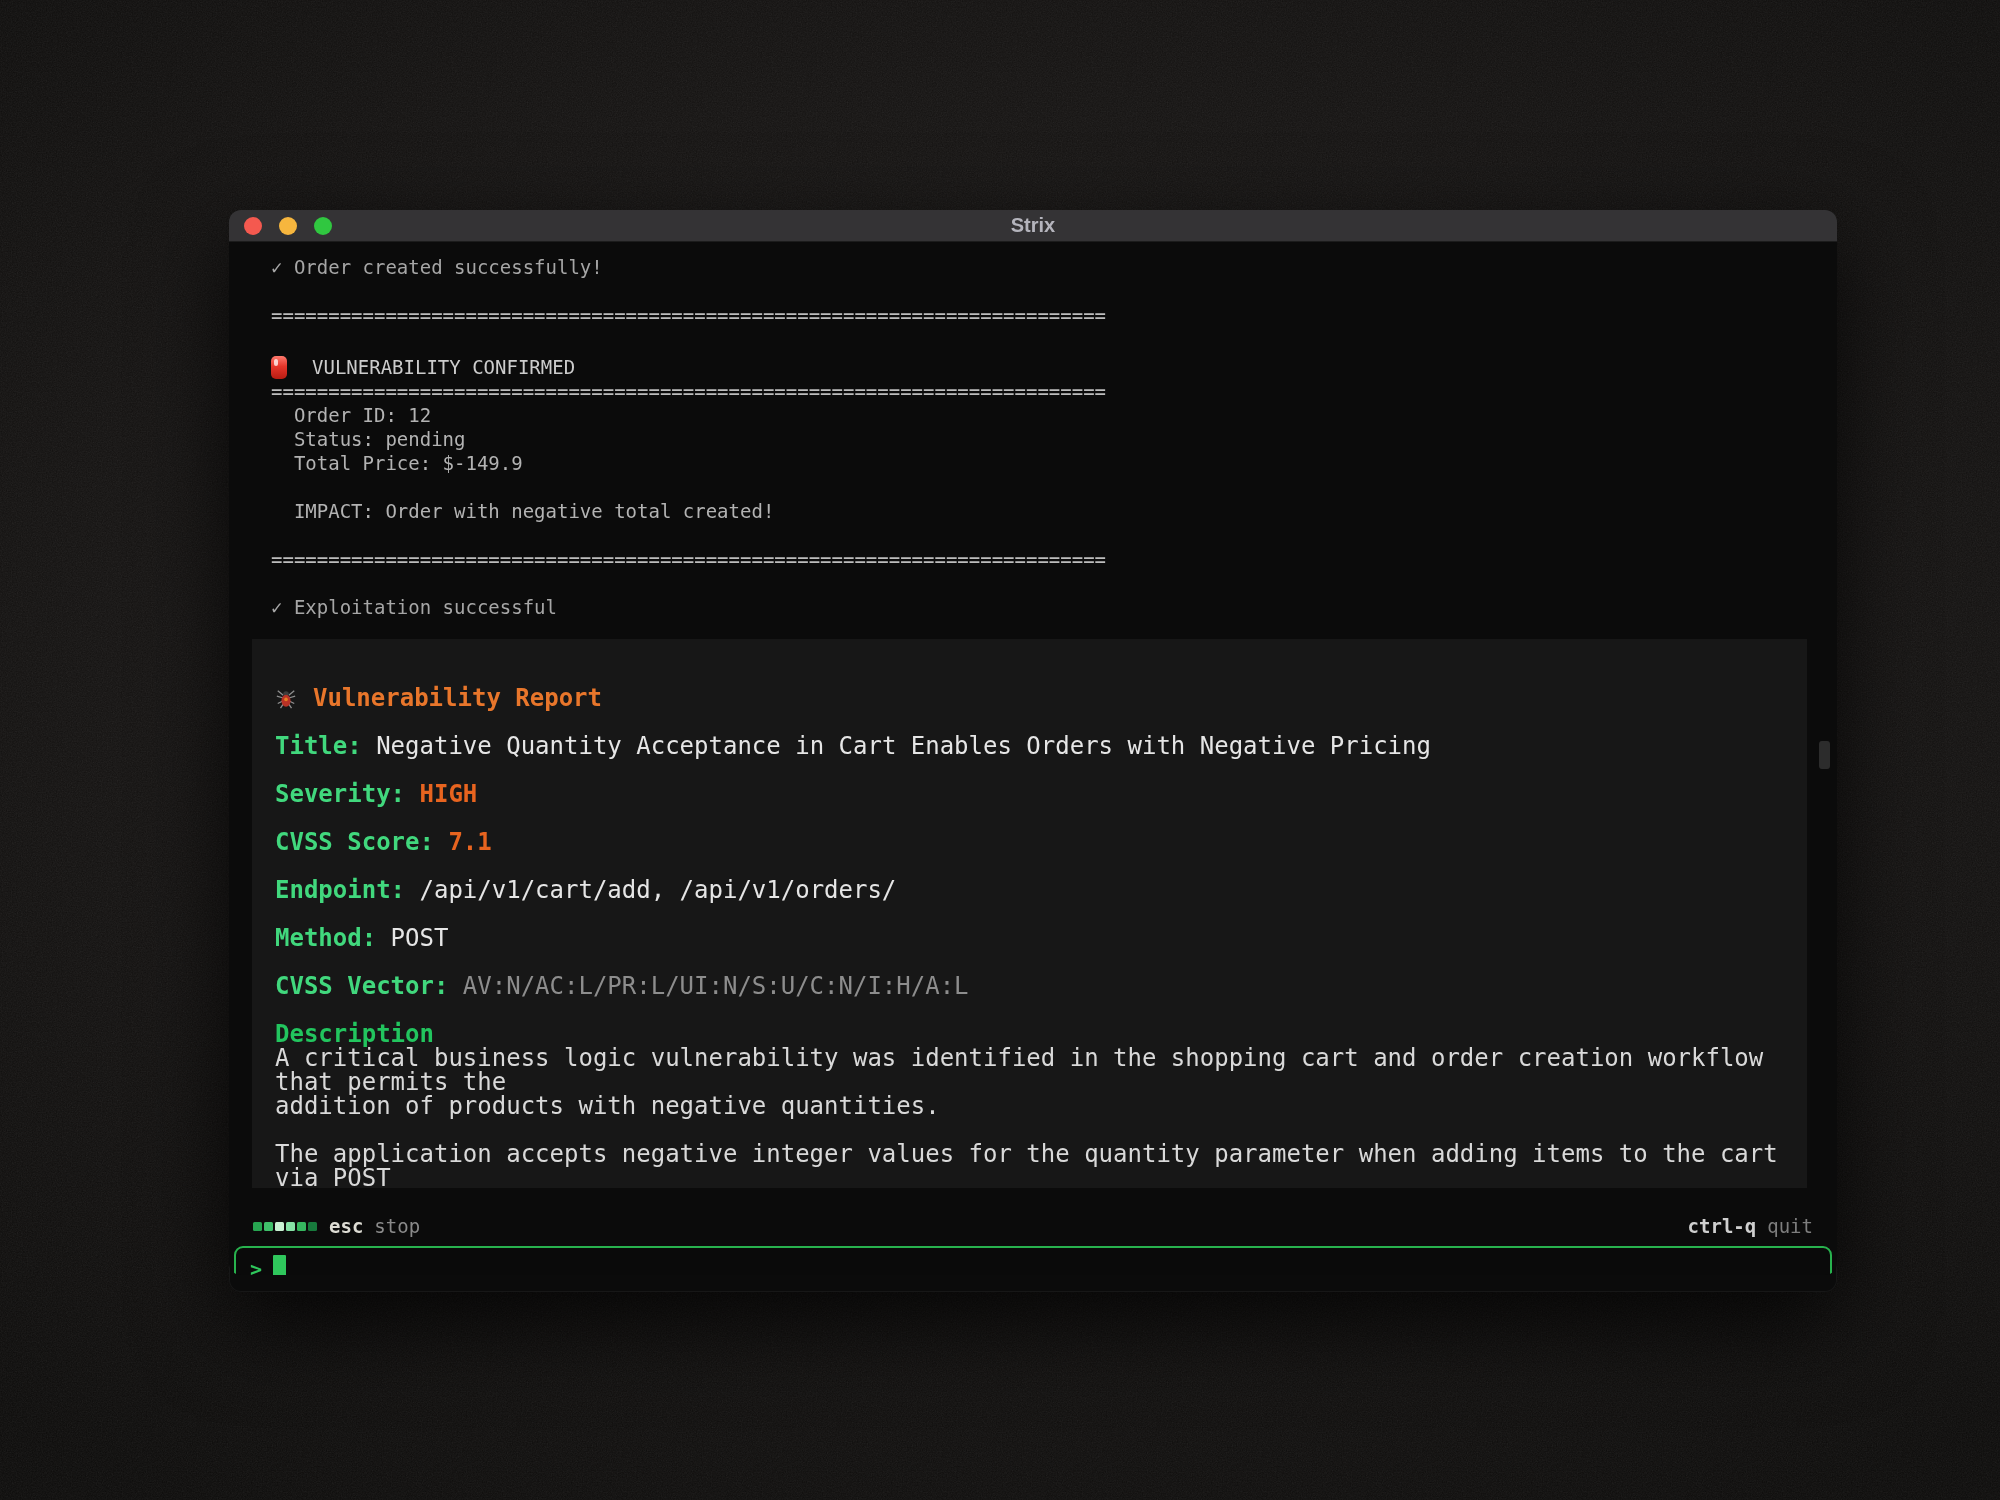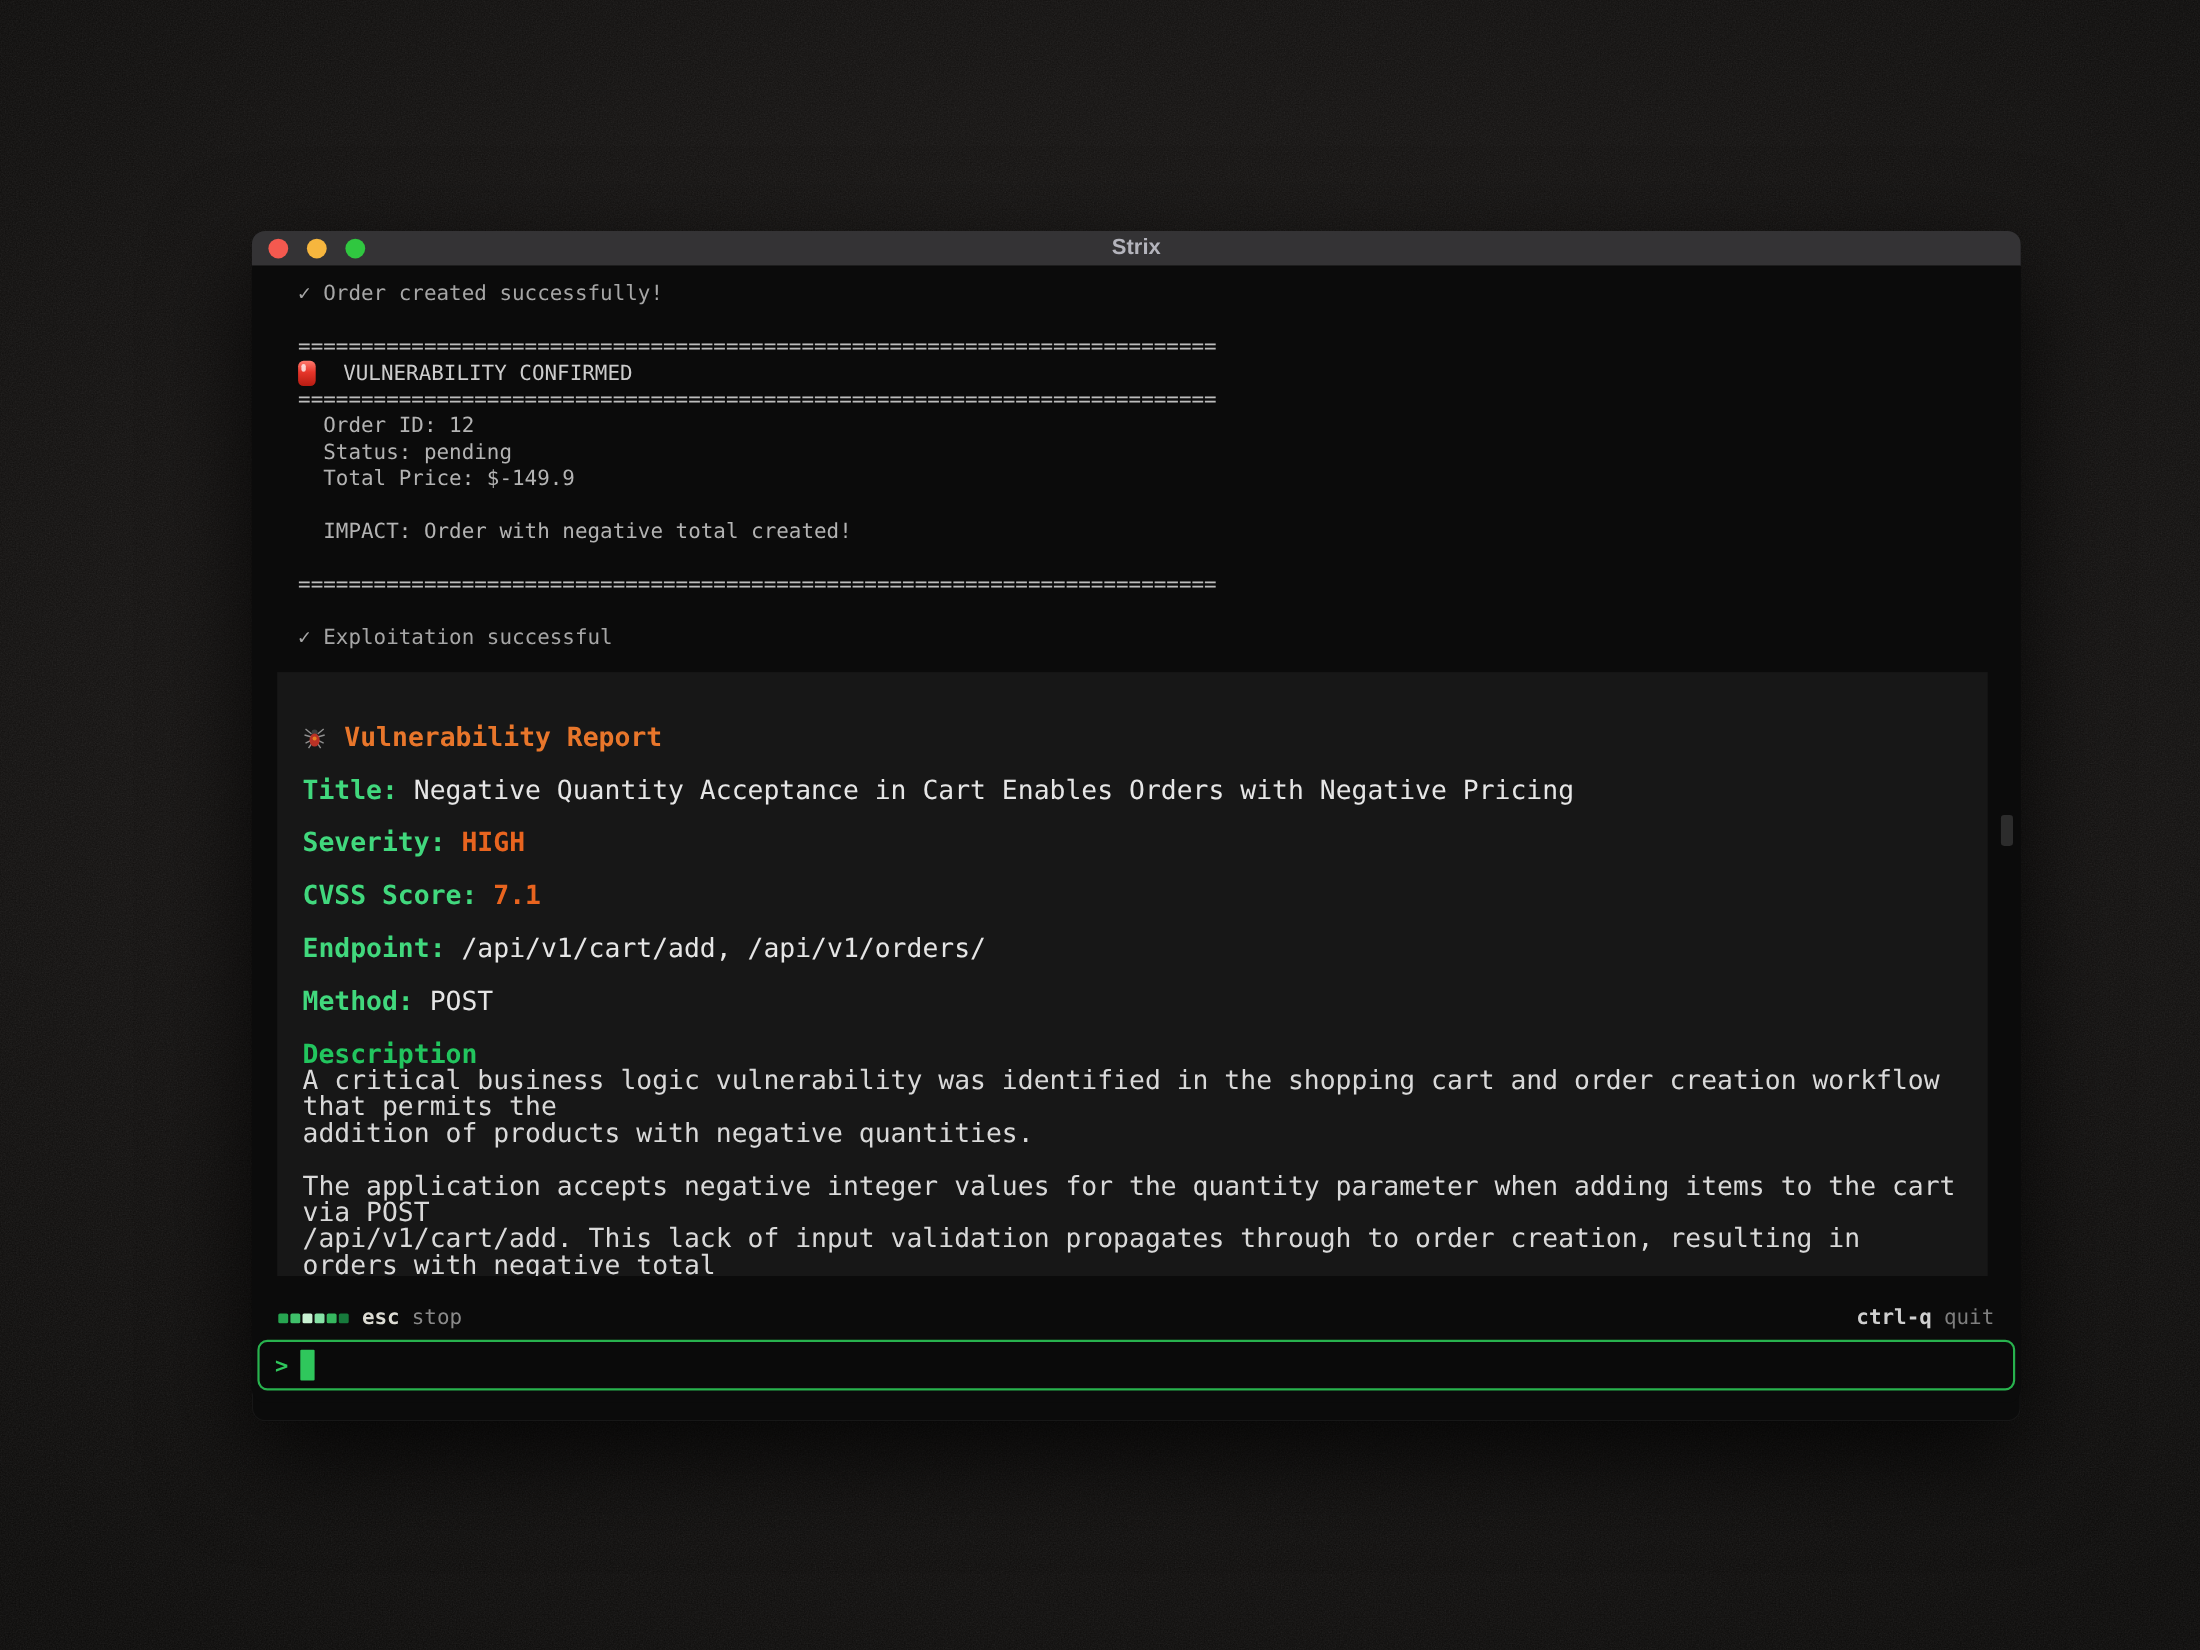--- a/index.html
+++ b/index.html
@@ -33,21 +33,21 @@
   }
 
   
   .output{
     padding:13px 0 0 42px;font-size:19px;line-height:24px;white-space:pre;color:#b3b3b3;
   }
   .tline{height:24px;display:flex;align-items:center;}
   .tline.check{color:#a6a6a6;}
   .tline.separator{color:#bdbdbd;}
   .tline.detail{color:#b3b3b3;}
-  .tline.confirmed{color:#cccccc;}
+  .tline.confirmed{color:#cccccc;margin-top:28px;}
   .siren{
     display:inline-block;width:16px;height:23px;border-radius:5px;margin-right:25px;
     background:linear-gradient(180deg,#ff7a6e 0%,#e6352a 45%,#b71c12 100%);
     position:relative;flex:0 0 auto;
   }
   .siren::after{
     content:"";position:absolute;left:3px;top:3px;width:4px;height:7px;border-radius:2px;
     background:rgba(255,255,255,.75);
   }
 
@@ -131,20 +131,21 @@
         </svg>
         <span>Vulnerability Report</span>
       </div>
 
       <div>
           <div class="field"><span class="flabel">Title:</span><span class="fvalue white"> Negative Quantity Acceptance in Cart Enables Orders with Negative Pricing</span></div>
           <div class="field"><span class="flabel">Severity:</span><span class="fvalue orange"> HIGH</span></div>
           <div class="field"><span class="flabel">CVSS Score:</span><span class="fvalue orange"> 7.1</span></div>
           <div class="field"><span class="flabel">Endpoint:</span><span class="fvalue white"> /api/v1/cart/add, /api/v1/orders/</span></div>
           <div class="field"><span class="flabel">Method:</span><span class="fvalue white"> POST</span></div>
+          <div class="field"><span class="flabel">CVSS Vector:</span><span class="fvalue dim"> AV:N/AC:L/PR:L/UI:N/S:U/C:N/I:H/A:L</span></div>
         </div>
 
       <div class="desc-title">Description</div>
       <div>
           <div class="para">A critical business logic vulnerability was identified in the shopping cart and order creation workflow that permits the
 addition of products with negative quantities.</div>
           <div class="para">The application accepts negative integer values for the quantity parameter when adding items to the cart via POST
 /api/v1/cart/add. This lack of input validation propagates through to order creation, resulting in orders with negative total
 prices. The flaw represents a fundamental failure to enforce business rules that quantity values must be positive integers.</div>
         </div>

